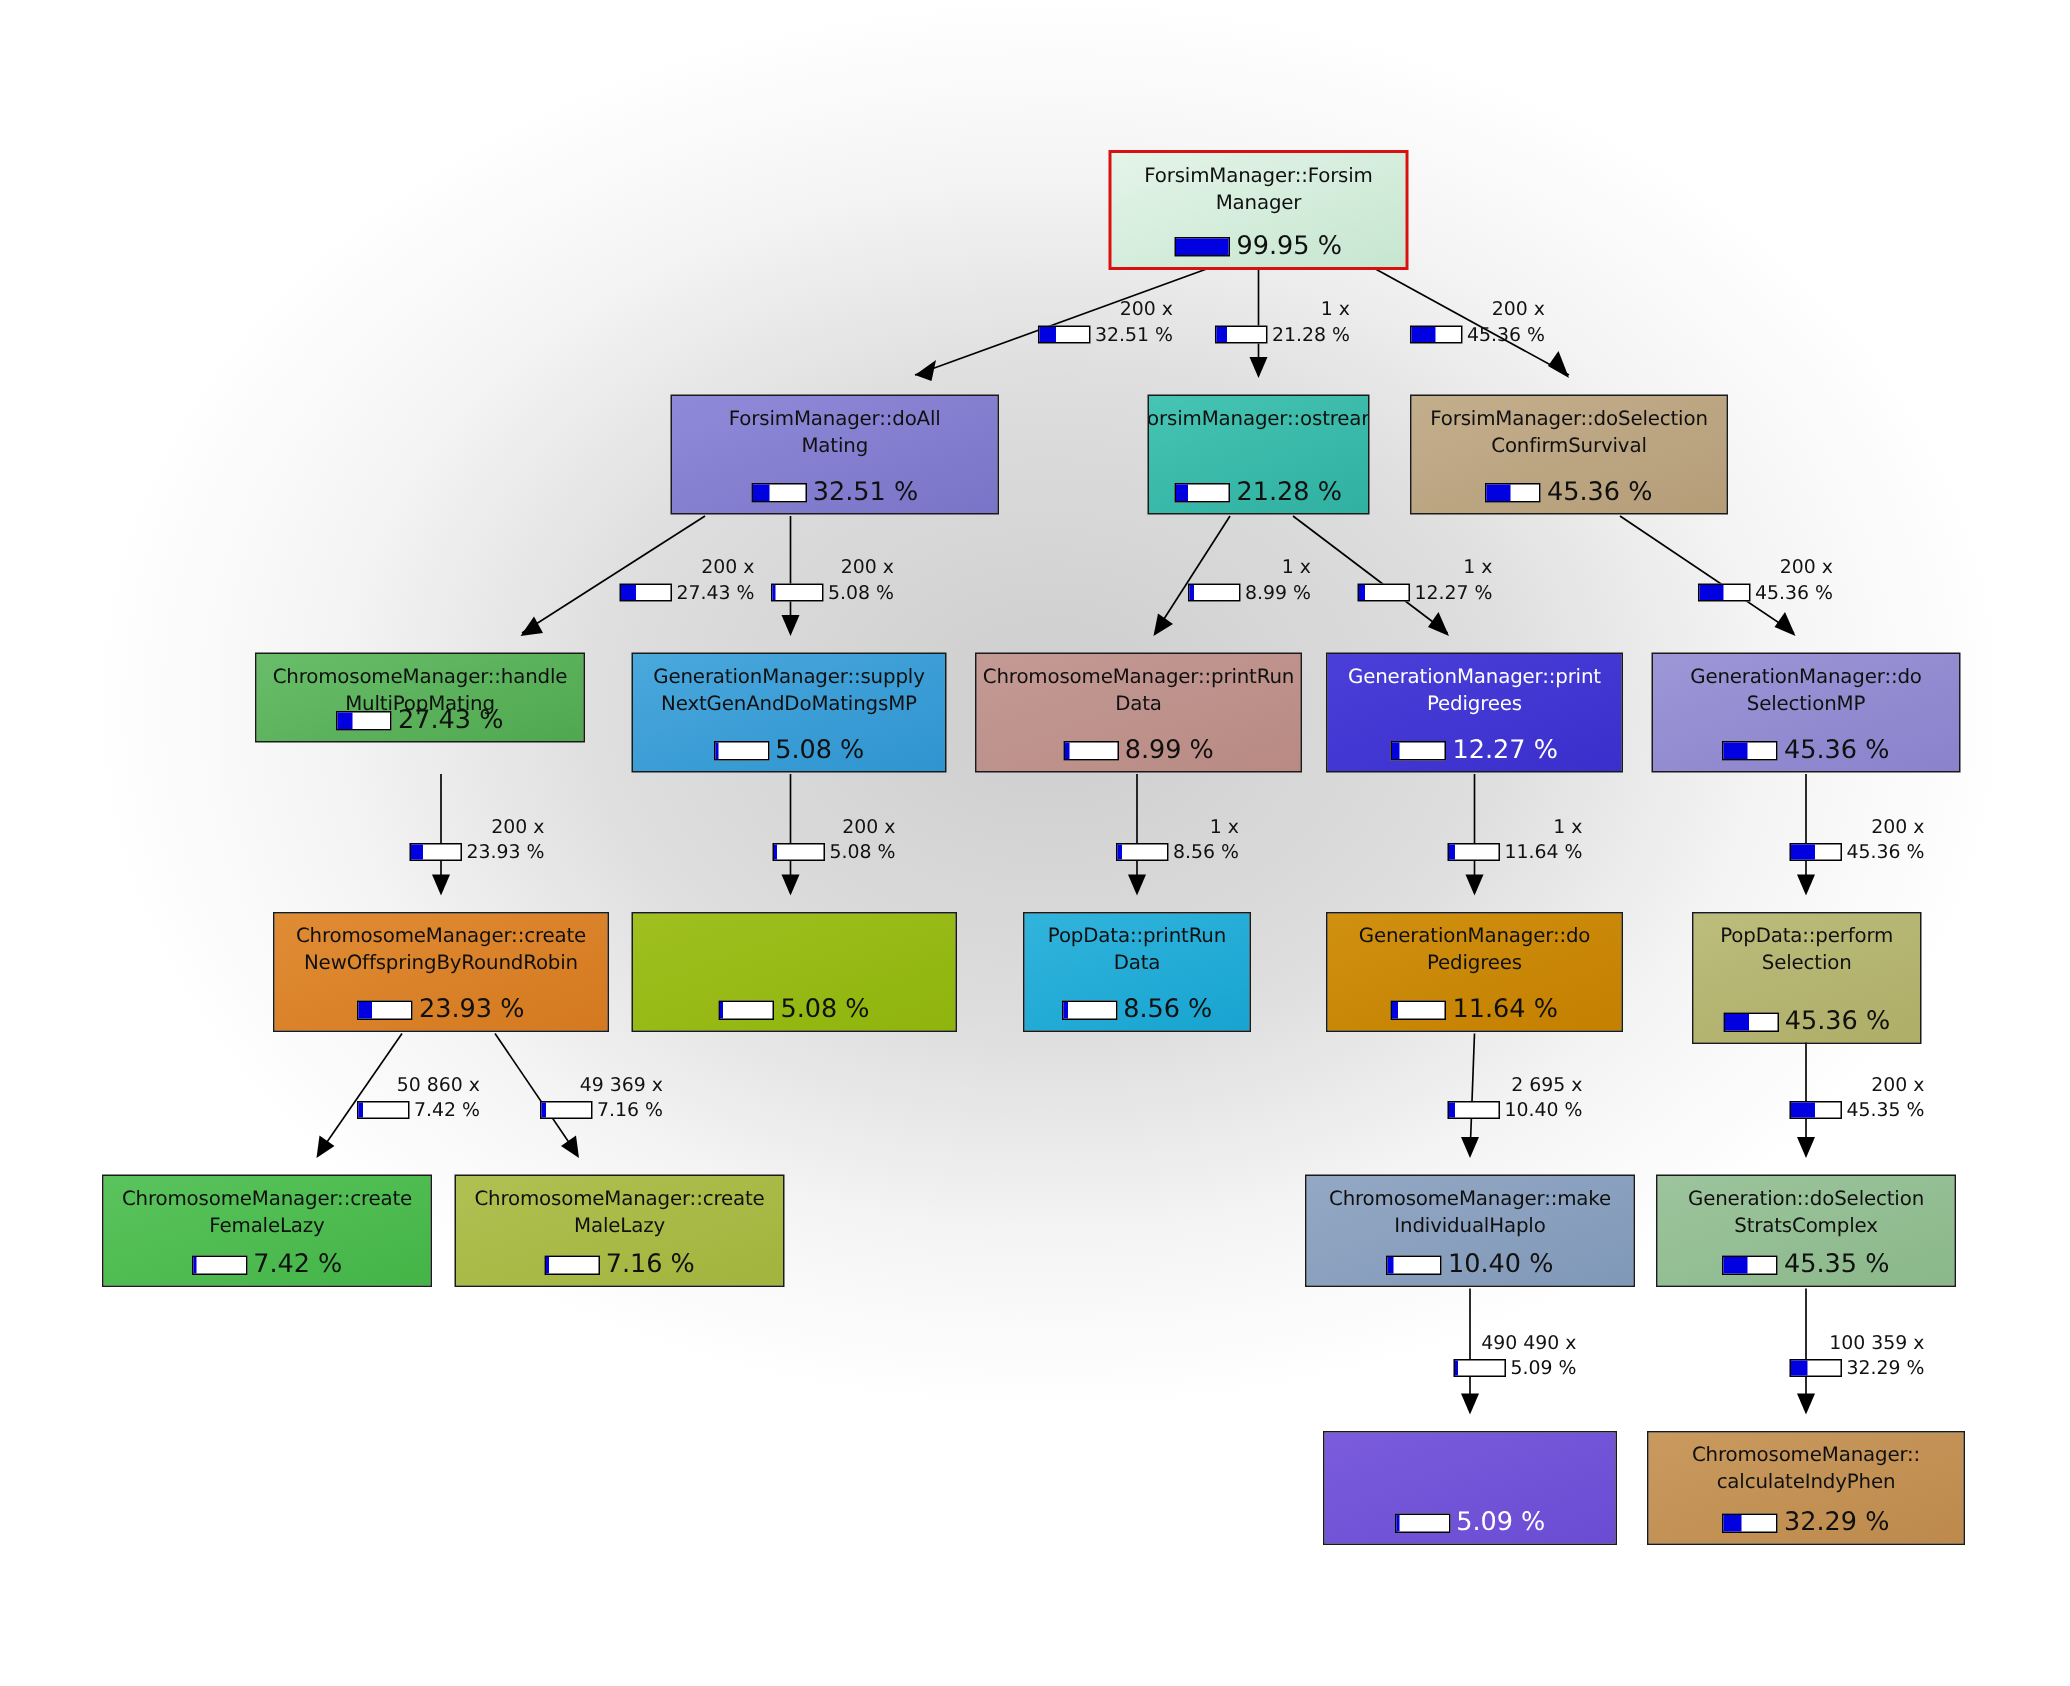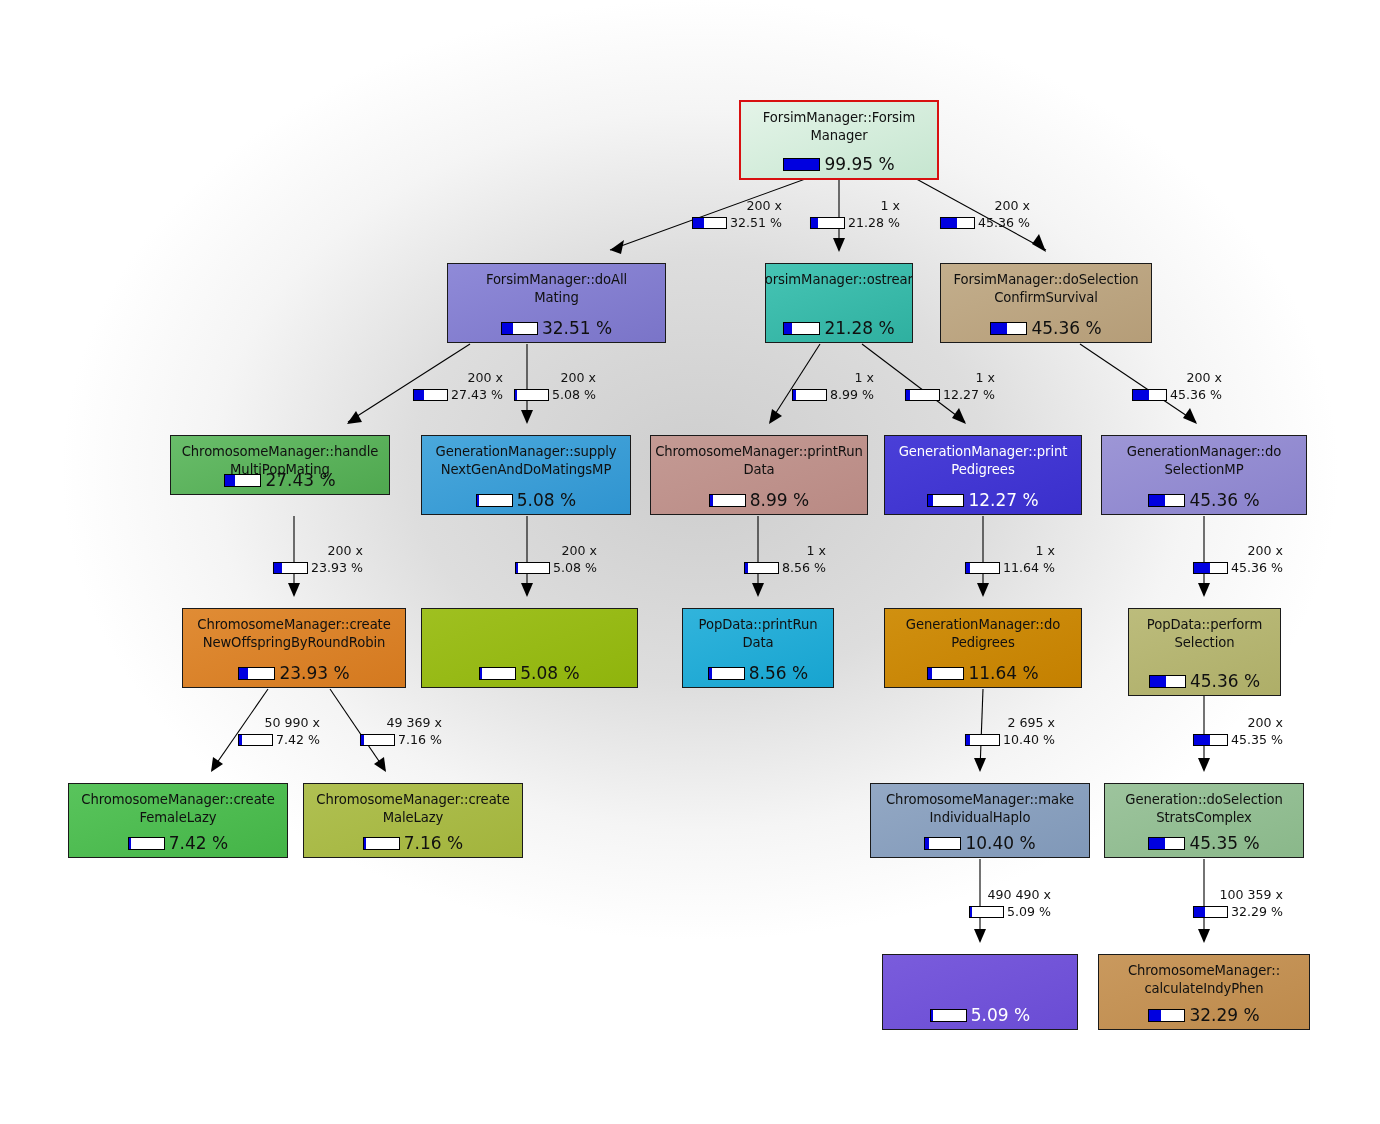--- a/index.html
+++ b/index.html
@@ -454,21 +454,21 @@
     <div class="edge-label" style="left: 1238px; top: 543px; transform: translateX(-50%);">
       <div class="edge-count">200 x</div>
       <div class="edge-metric">
         <span class="bar">
           <i style="width: 15.876px;"></i>
         </span>
         <span class="metric-text">45.36 %</span>
       </div>
     </div>
     <div class="edge-label" style="left: 279px; top: 715px; transform: translateX(-50%);">
-      <div class="edge-count">50 990 x</div>
+      <div class="edge-count">50 860 x</div>
       <div class="edge-metric">
         <span class="bar">
           <i style="width: 2.597px;"></i>
         </span>
         <span class="metric-text">7.42 %</span>
       </div>
     </div>
     <div class="edge-label" style="left: 401px; top: 715px; transform: translateX(-50%);">
       <div class="edge-count">49 369 x</div>
       <div class="edge-metric">

